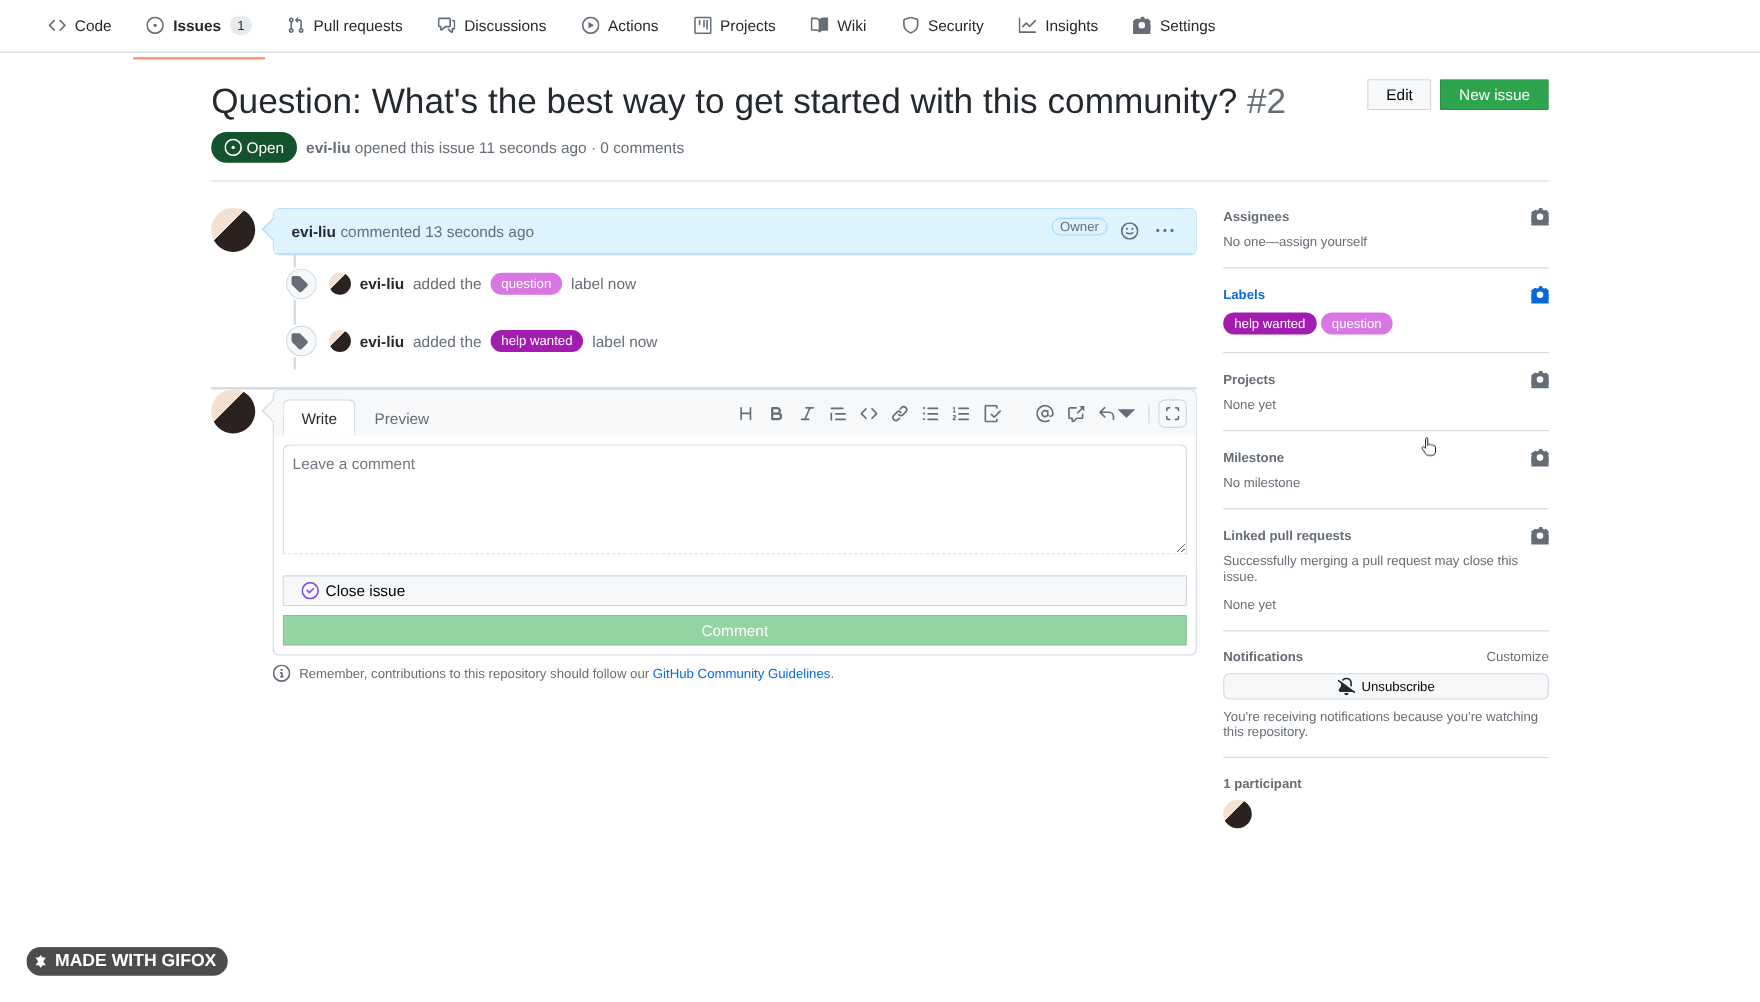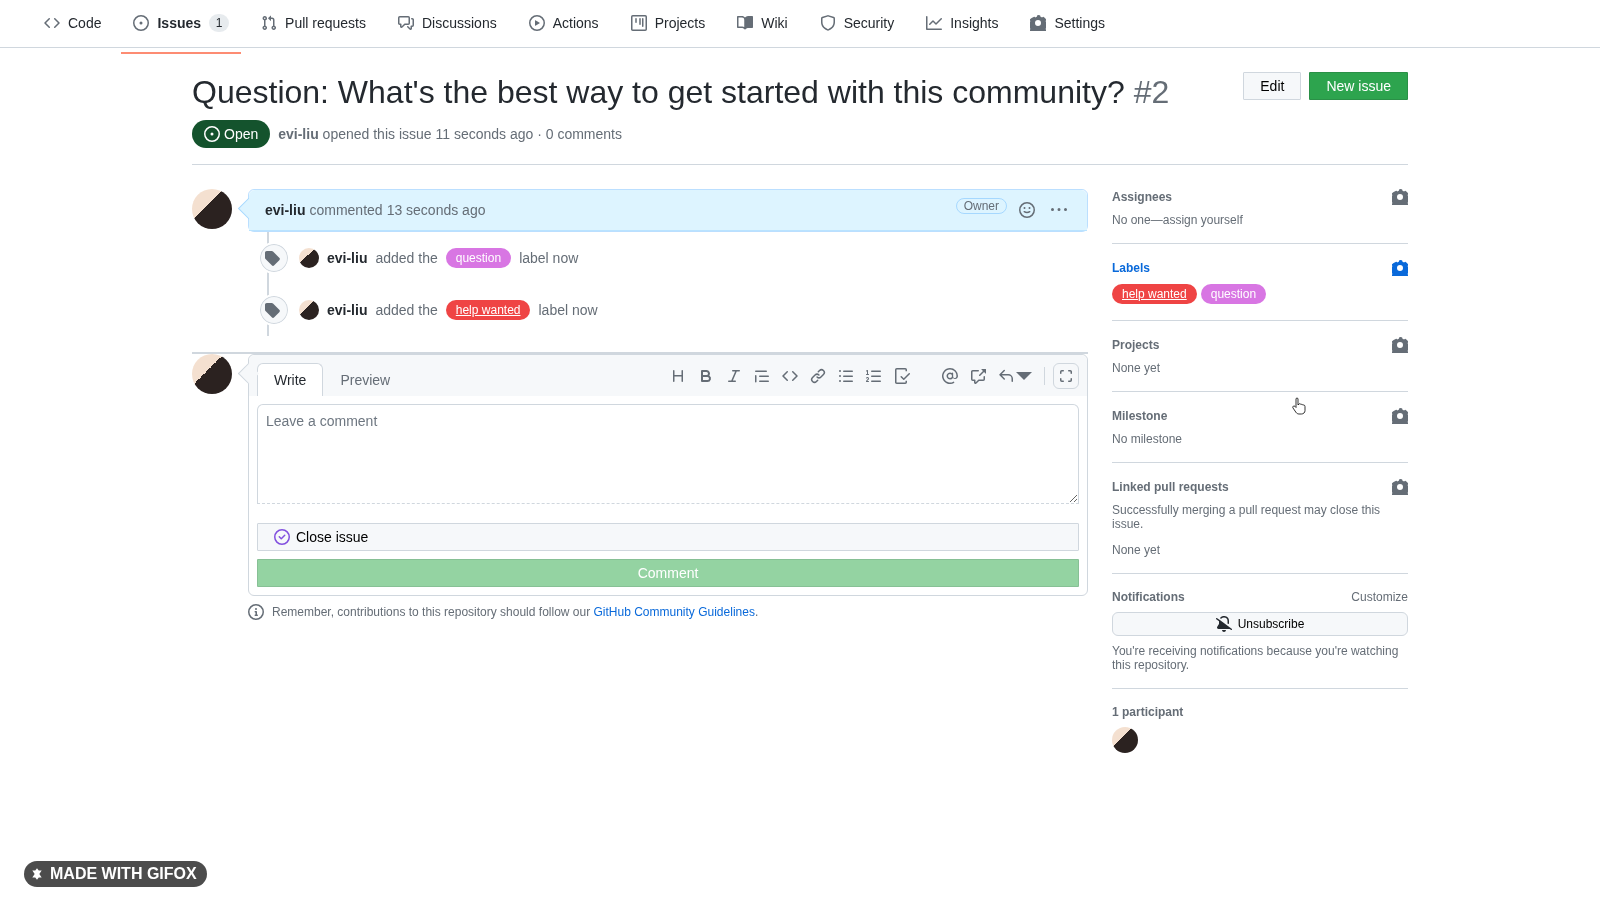--- a/index.html
+++ b/index.html
@@ -208,21 +208,21 @@
 .label-pill {
   display: inline-block;
   border-radius: 999px;
   padding: 0 10px;
   font-size: 12px;
   font-weight: 500;
   line-height: 20px;
   color: #fff;
 }
 .label-question { background: #d876e3; }
-.label-help { background: #ef4444; text-decoration: underline; }
+.label-help { background: #a21caf; }
 
 
 .new-comment-wrap { border-top: 2px solid #d0d7de; margin-top: 16px; }
 .new-comment-box {
   flex: 1;
   border: 1px solid #d0d7de;
   border-radius: 6px;
   position: relative;
 }
 .new-comment-box::before {

